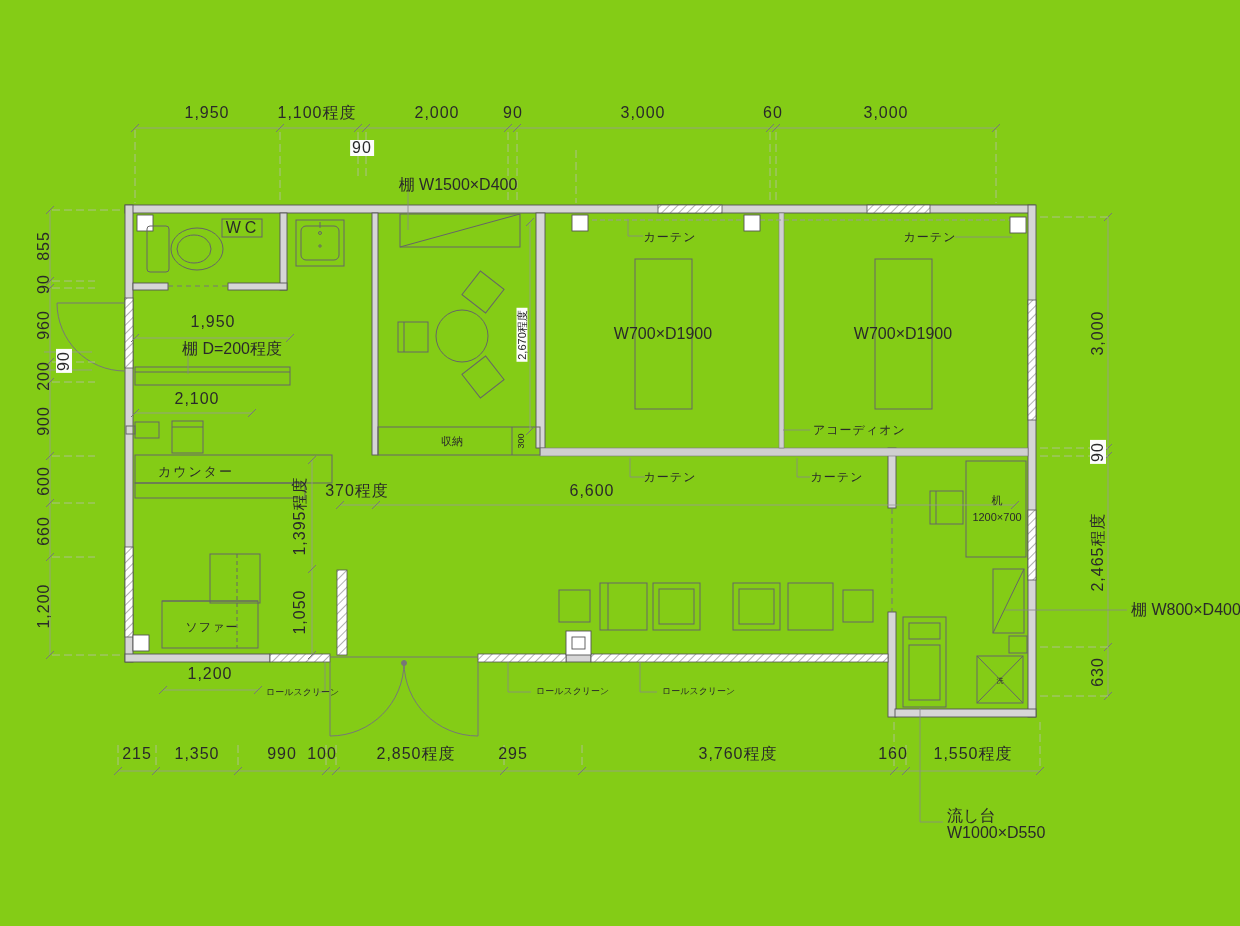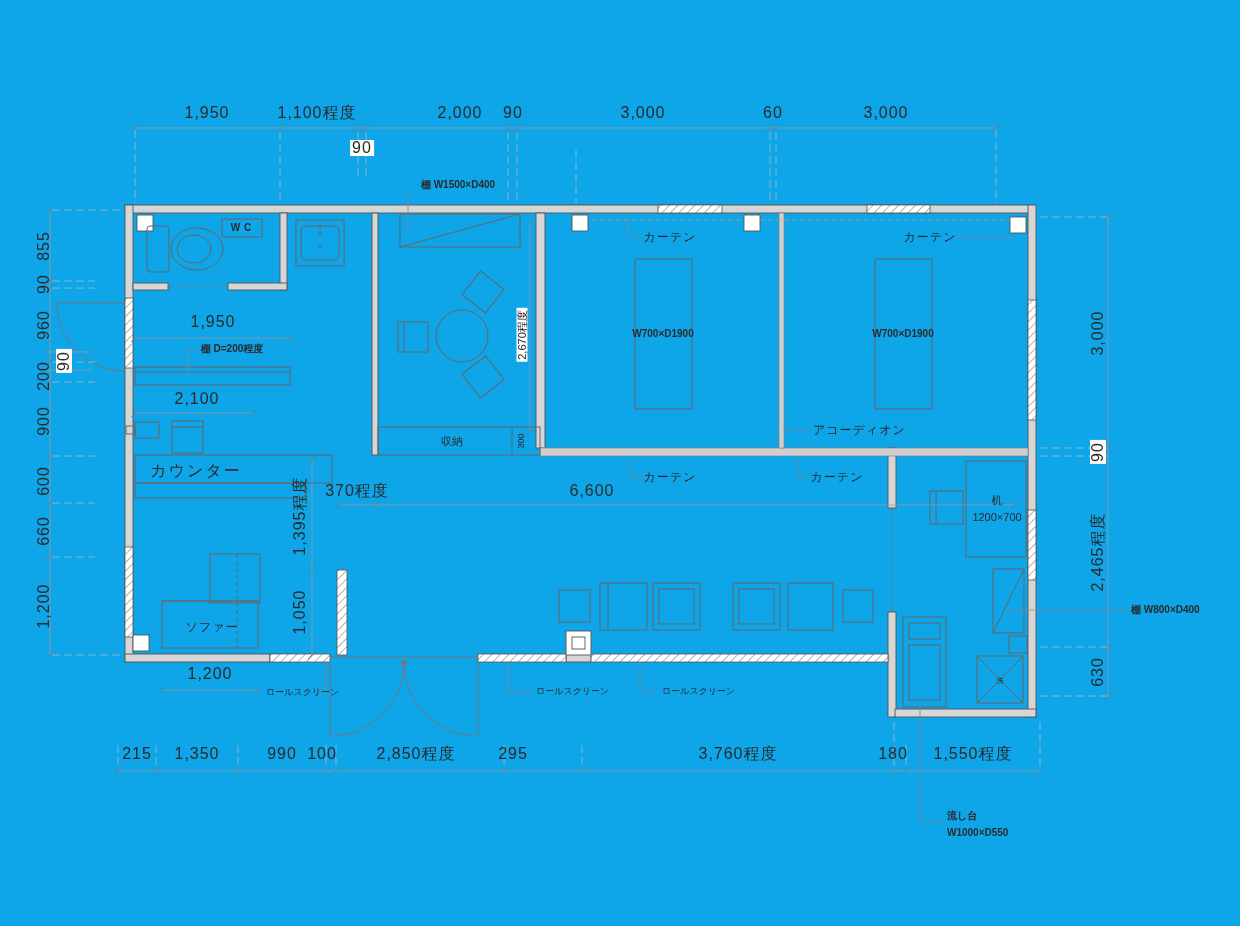--- a/index.html
+++ b/index.html
@@ -1,27 +1,27 @@
 <!DOCTYPE html>
 <html><head>
 <meta charset="utf-8">
 <style>
   html,body{margin:0;padding:0;background:#ffffff;}
-  .canvas{position:relative;width:1240px;height:926px;background:#0ea5e9;overflow:hidden;
+  .canvas{position:relative;width:1240px;height:926px;background:#84cc16;overflow:hidden;
           font-family:"Liberation Sans","DejaVu Sans",sans-serif;color:#222;}
   svg{position:absolute;left:0;top:0;}
   .lbl{position:absolute;white-space:nowrap;transform:translate(-50%,-50%);color:#2a2a2a;line-height:1;}
   .la{transform:translate(0,-50%);}          
   .rot{transform:translate(-50%,-50%) rotate(-90deg);}
   .bg{background:#fdfdfc;padding:0 2px;}
   .s16{font-size:16px;letter-spacing:1px;}
-  .s13{font-size:16px;letter-spacing:2px;text-align:right;}
+  .s13{font-size:13px;letter-spacing:2px;text-align:right;}
   .s12{font-size:12px;letter-spacing:1px;}
   .s11{font-size:11px;}
-  .s10{font-size:10px;font-weight:bold;}
+  .s10{font-size:16px;}
   .s9{font-size:9px;}
   .s7{font-size:7px;}
   .wc{letter-spacing:4px;}
 </style>
 </head>
 <body>
 
 <div class="canvas">
 
 <svg width="1240" height="926" viewBox="0 0 1240 926">
@@ -276,21 +276,21 @@
     <path d="M783,430 L810,430"></path>
     <path d="M920,708 L920,822 L943,822"></path>
     <path d="M318,692 L325,692 L325,662"></path>
     <path d="M531,692 L508,692 L508,662"></path>
     <path d="M657,692 L640,692 L640,662"></path>
   </g>
 </svg>
 
 <span class="lbl s16" style="left:207px;top:113px">1,950</span>
 <span class="lbl s16" style="left:317px;top:113px">1,100程度</span>
-<span class="lbl s16" style="left:460px;top:113px">2,000</span>
+<span class="lbl s16" style="left:437px;top:113px">2,000</span>
 <span class="lbl s16" style="left:513px;top:113px">90</span>
 <span class="lbl s16" style="left:643px;top:113px">3,000</span>
 <span class="lbl s16" style="left:773px;top:113px">60</span>
 <span class="lbl s16" style="left:886px;top:113px">3,000</span>
 <span class="lbl s16 bg" style="left:362px;top:148px">90</span>
 
 <span class="lbl s16 rot" style="left:44px;top:246px">855</span>
 <span class="lbl s16 rot" style="left:44px;top:284px">90</span>
 <span class="lbl s16 rot" style="left:44px;top:325px">960</span>
 <span class="lbl s16 rot bg" style="left:64px;top:361px">90</span>
@@ -305,21 +305,21 @@
 <span class="lbl s16 rot" style="left:1098px;top:552px">2,465程度</span>
 <span class="lbl s16 rot" style="left:1098px;top:672px">630</span>
 
 <span class="lbl s16" style="left:137px;top:754px">215</span>
 <span class="lbl s16" style="left:197px;top:754px">1,350</span>
 <span class="lbl s16" style="left:282px;top:754px">990</span>
 <span class="lbl s16" style="left:322px;top:754px">100</span>
 <span class="lbl s16" style="left:416px;top:754px">2,850程度</span>
 <span class="lbl s16" style="left:513px;top:754px">295</span>
 <span class="lbl s16" style="left:738px;top:754px">3,760程度</span>
-<span class="lbl s16" style="left:893px;top:754px">180</span>
+<span class="lbl s16" style="left:893px;top:754px">160</span>
 <span class="lbl s16" style="left:973px;top:754px">1,550程度</span>
 
 <span class="lbl s16" style="left:213px;top:322px">1,950</span>
 <span class="lbl s16" style="left:197px;top:399px">2,100</span>
 <span class="lbl s16" style="left:357px;top:491px">370程度</span>
 <span class="lbl s16" style="left:592px;top:491px">6,600</span>
 <span class="lbl s16 rot" style="left:300px;top:516px">1,395程度</span>
 <span class="lbl s16 rot" style="left:300px;top:612px">1,050</span>
 <span class="lbl s11 rot bg" style="left:522px;top:335px">2,670程度</span>
 <span class="lbl s9 rot" style="left:521px;top:441px">300</span>

